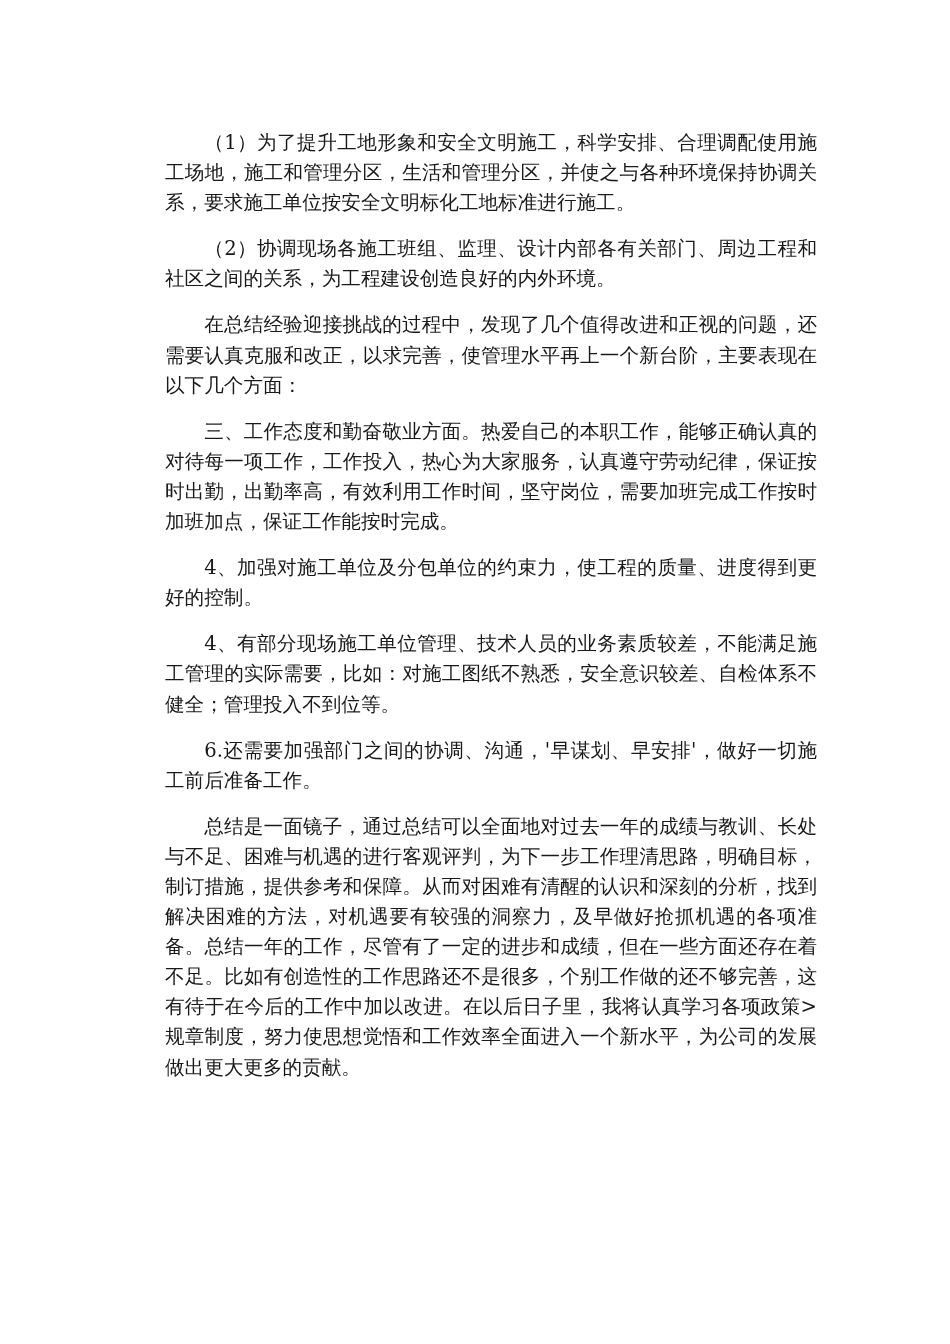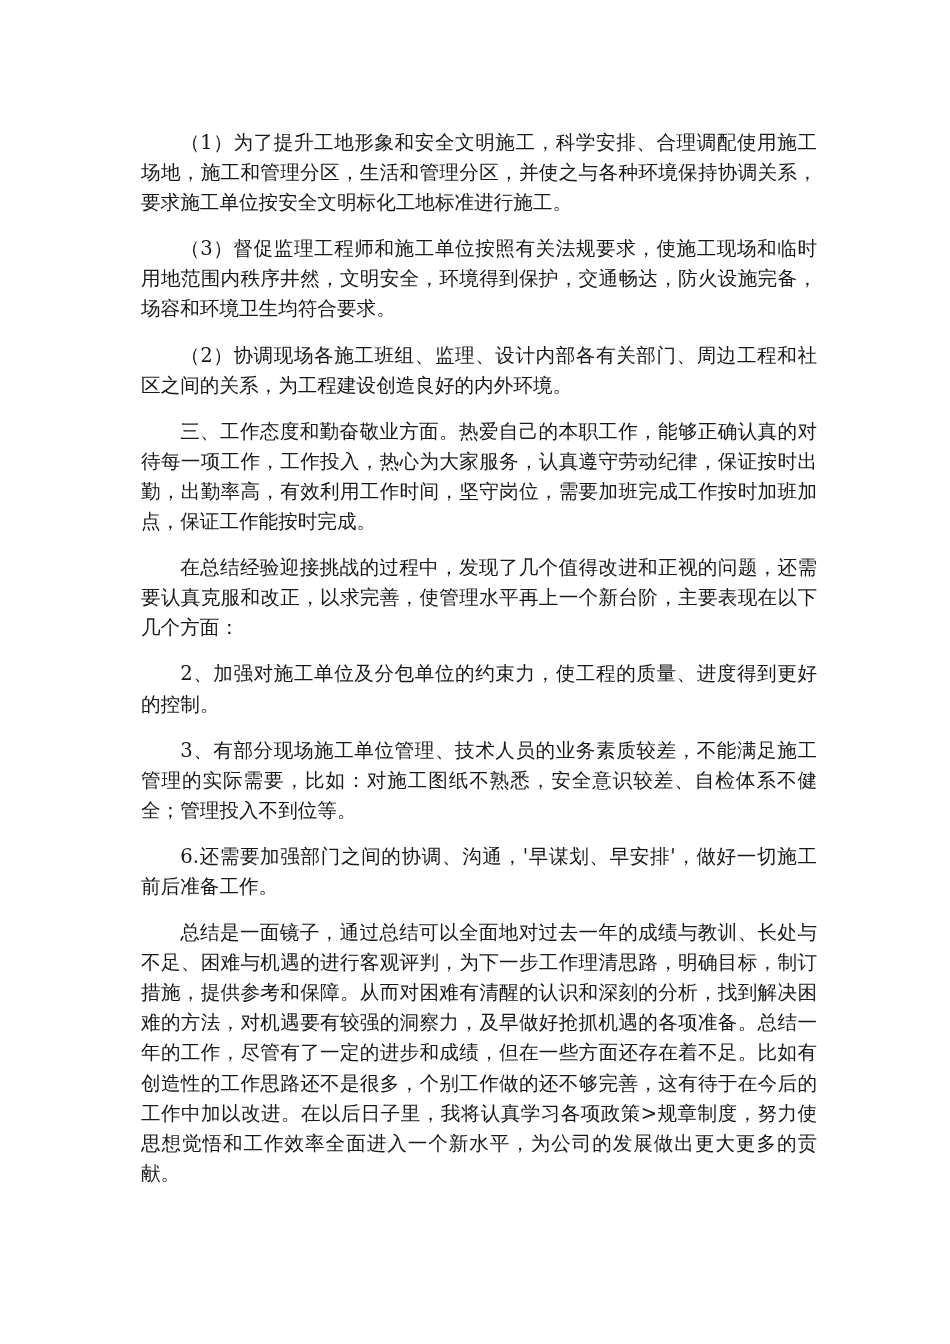--- a/index.html
+++ b/index.html
@@ -46,43 +46,43 @@
   }
 
   
   p.indent {
     text-indent: 2em;
   }
 
   
   p.gap {
     margin-top: 16px;
+    margin-left: 24px;
   }
 </style>
 </head>
 <body>
 
 <div class="page">
   <div class="doc-body">
 
 
     <p class="para indent gap">（1）为了提升工地形象和安全文明施工，科学安排、合理调配使用施工场地，施工和管理分区，生活和管理分区，并使之与各种环境保持协调关系，要求施工单位按安全文明标化工地标准进行施工。</p>
 
 
-    <p class="para indent gap">（3）督促监理工程师和施工单位按照有关法规要求，使施工现场和临时用地范围内秩序井然，文明安全，环境得到保护，交通畅达，防火设施完备，场容和环境卫生均符合要求。</p>
 
     <p class="para indent gap">（2）协调现场各施工班组、监理、设计内部各有关部门、周边工程和社区之间的关系，为工程建设创造良好的内外环境。</p>
 
+    <p class="para indent gap">在总结经验迎接挑战的过程中，发现了几个值得改进和正视的问题，还需要认真克服和改正，以求完善，使管理水平再上一个新台阶，主要表现在以下几个方面：</p>
+
     <p class="para indent gap">三、工作态度和勤奋敬业方面。热爱自己的本职工作，能够正确认真的对待每一项工作，工作投入，热心为大家服务，认真遵守劳动纪律，保证按时出勤，出勤率高，有效利用工作时间，坚守岗位，需要加班完成工作按时加班加点，保证工作能按时完成。</p>
 
-    <p class="para indent gap">在总结经验迎接挑战的过程中，发现了几个值得改进和正视的问题，还需要认真克服和改正，以求完善，使管理水平再上一个新台阶，主要表现在以下几个方面：</p>
 
+    <p class="para indent gap">4、加强对施工单位及分包单位的约束力，使工程的质量、进度得到更好的控制。</p>
 
-    <p class="para indent gap">2、加强对施工单位及分包单位的约束力，使工程的质量、进度得到更好的控制。</p>
-
-    <p class="para indent gap">3、有部分现场施工单位管理、技术人员的业务素质较差，不能满足施工管理的实际需要，比如：对施工图纸不熟悉，安全意识较差、自检体系不健全；管理投入不到位等。</p>
+    <p class="para indent gap">4、有部分现场施工单位管理、技术人员的业务素质较差，不能满足施工管理的实际需要，比如：对施工图纸不熟悉，安全意识较差、自检体系不健全；管理投入不到位等。</p>
 
     <p class="para indent gap">6.还需要加强部门之间的协调、沟通，'早谋划、早安排'，做好一切施工前后准备工作。</p>
 
     <p class="para indent gap">总结是一面镜子，通过总结可以全面地对过去一年的成绩与教训、长处与不足、困难与机遇的进行客观评判，为下一步工作理清思路，明确目标，制订措施，提供参考和保障。从而对困难有清醒的认识和深刻的分析，找到解决困难的方法，对机遇要有较强的洞察力，及早做好抢抓机遇的各项准备。总结一年的工作，尽管有了一定的进步和成绩，但在一些方面还存在着不足。比如有创造性的工作思路还不是很多，个别工作做的还不够完善，这有待于在今后的工作中加以改进。在以后日子里，我将认真学习各项政策&gt;规章制度，努力使思想觉悟和工作效率全面进入一个新水平，为公司的发展做出更大更多的贡献。</p>
 
   </div>
 </div>
 
 </body></html>

